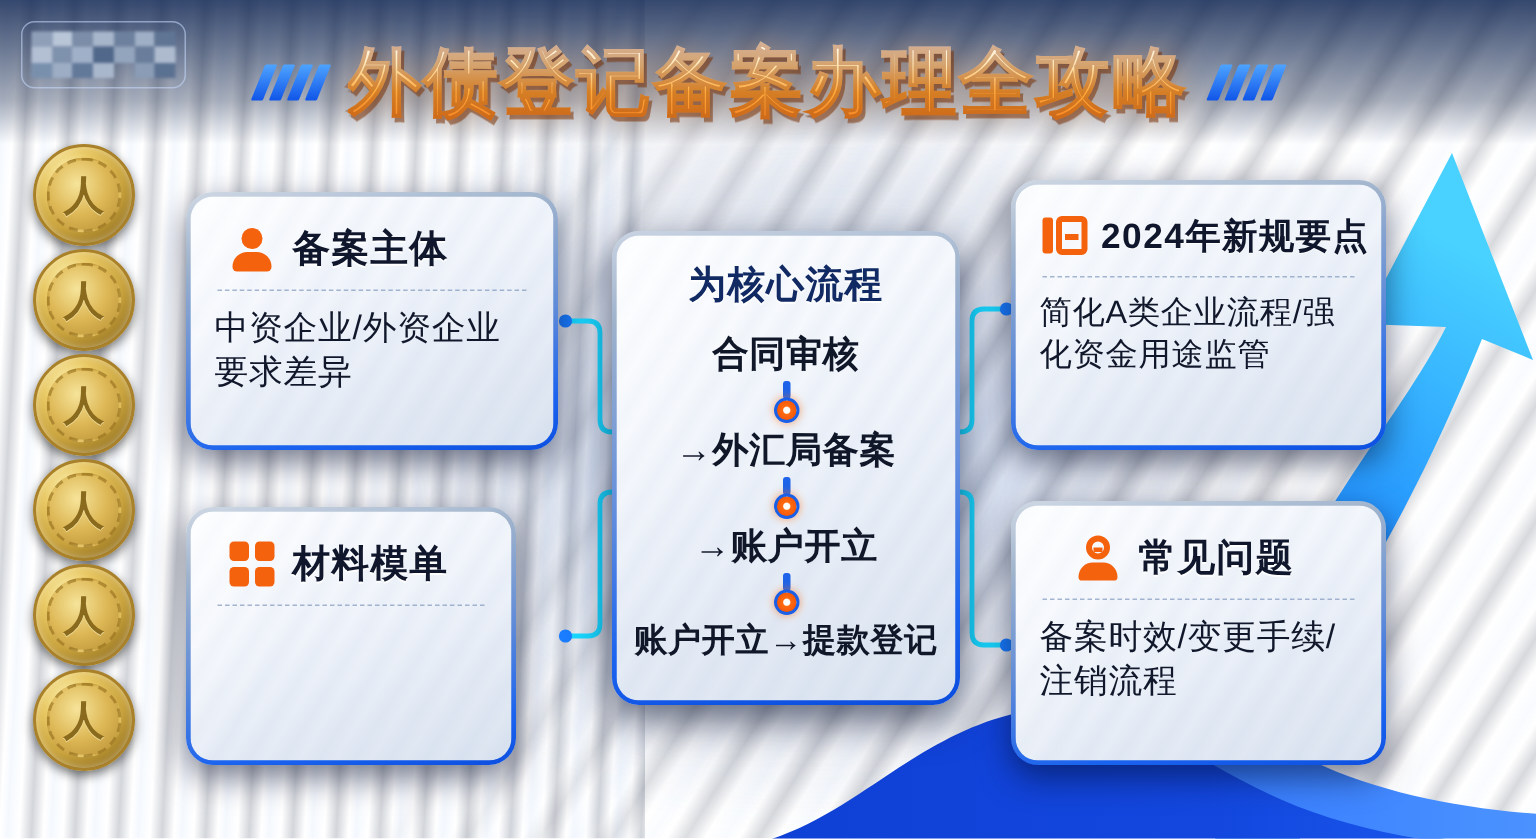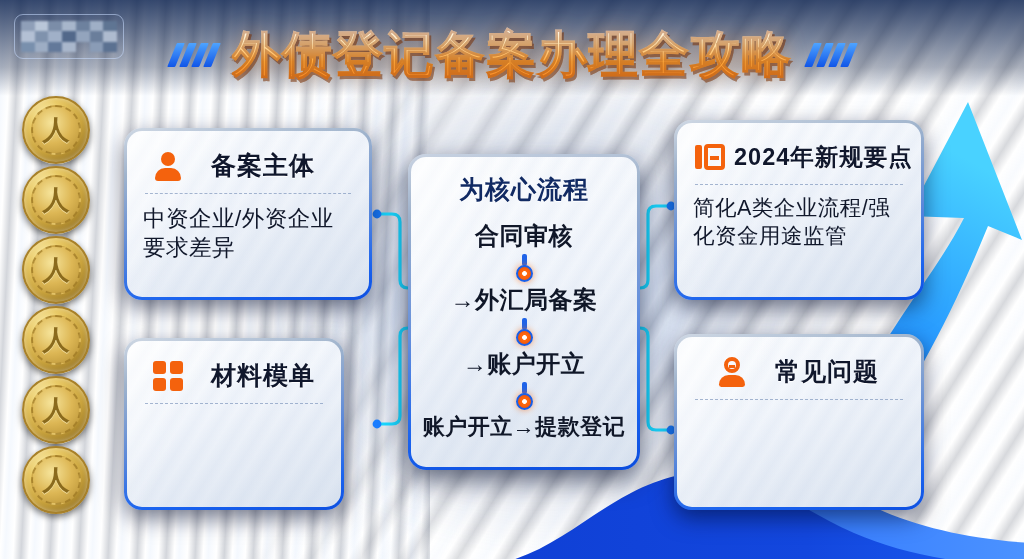--- a/index.html
+++ b/index.html
@@ -126,21 +126,21 @@
     width: 100%; height: 100%;
     border-radius: 15px;
     background:
       linear-gradient(115deg, rgba(255,255,255,0.55) 0%, rgba(255,255,255,0) 34%),
       repeating-linear-gradient(-58deg, rgba(120,150,200,0.000) 0px, rgba(120,150,200,0.055) 9px, rgba(255,255,255,0.0) 20px),
       linear-gradient(160deg, #fdfeff 0%, #f1f5fb 42%, #e3eaf4 78%, #dbe4f0 100%);
     display: flex; flex-direction: column;
     padding: 14px 16px 12px;
     overflow: hidden;
   }
-  .card-head { display: flex; align-items: center; gap: 28px; padding: 4px 0 2px 10px; }
+  .card-head { display: flex; align-items: center; gap: 12px; padding: 4px 0 2px 10px; }
   .card-head h3 {
     font-size: 25px; font-weight: bold; color: #10172c; letter-spacing: 1px;
     text-shadow: 0 1px 0 rgba(255,255,255,0.9);
     white-space: nowrap;
   }
   .divider {
     height: 0; margin: 9px 2px 10px;
     border-top: 1.5px dashed rgba(120,145,185,0.65);
   }
   .card-body {
@@ -388,20 +388,21 @@
   <div class="card" id="card-faq">
     <div class="card-inner">
       <div class="card-head" style="padding-left:24px">
         <span class="icon ic-user2">
           <span class="head2"></span>
             <span class="body2"></span>
         </span>
         <h3>常见问题</h3>
       </div>
       <div class="divider"></div>
+      <div class="card-body">备案时效/变更手续/注销流程</div>
     </div>
   </div>
 
   <div id="card-process">
     <div class="card-inner">
       <div class="process-title">为核心流程</div>
       <div class="steps">
 
         <div class="step-text">合同审核</div>
         <div class="connector">

